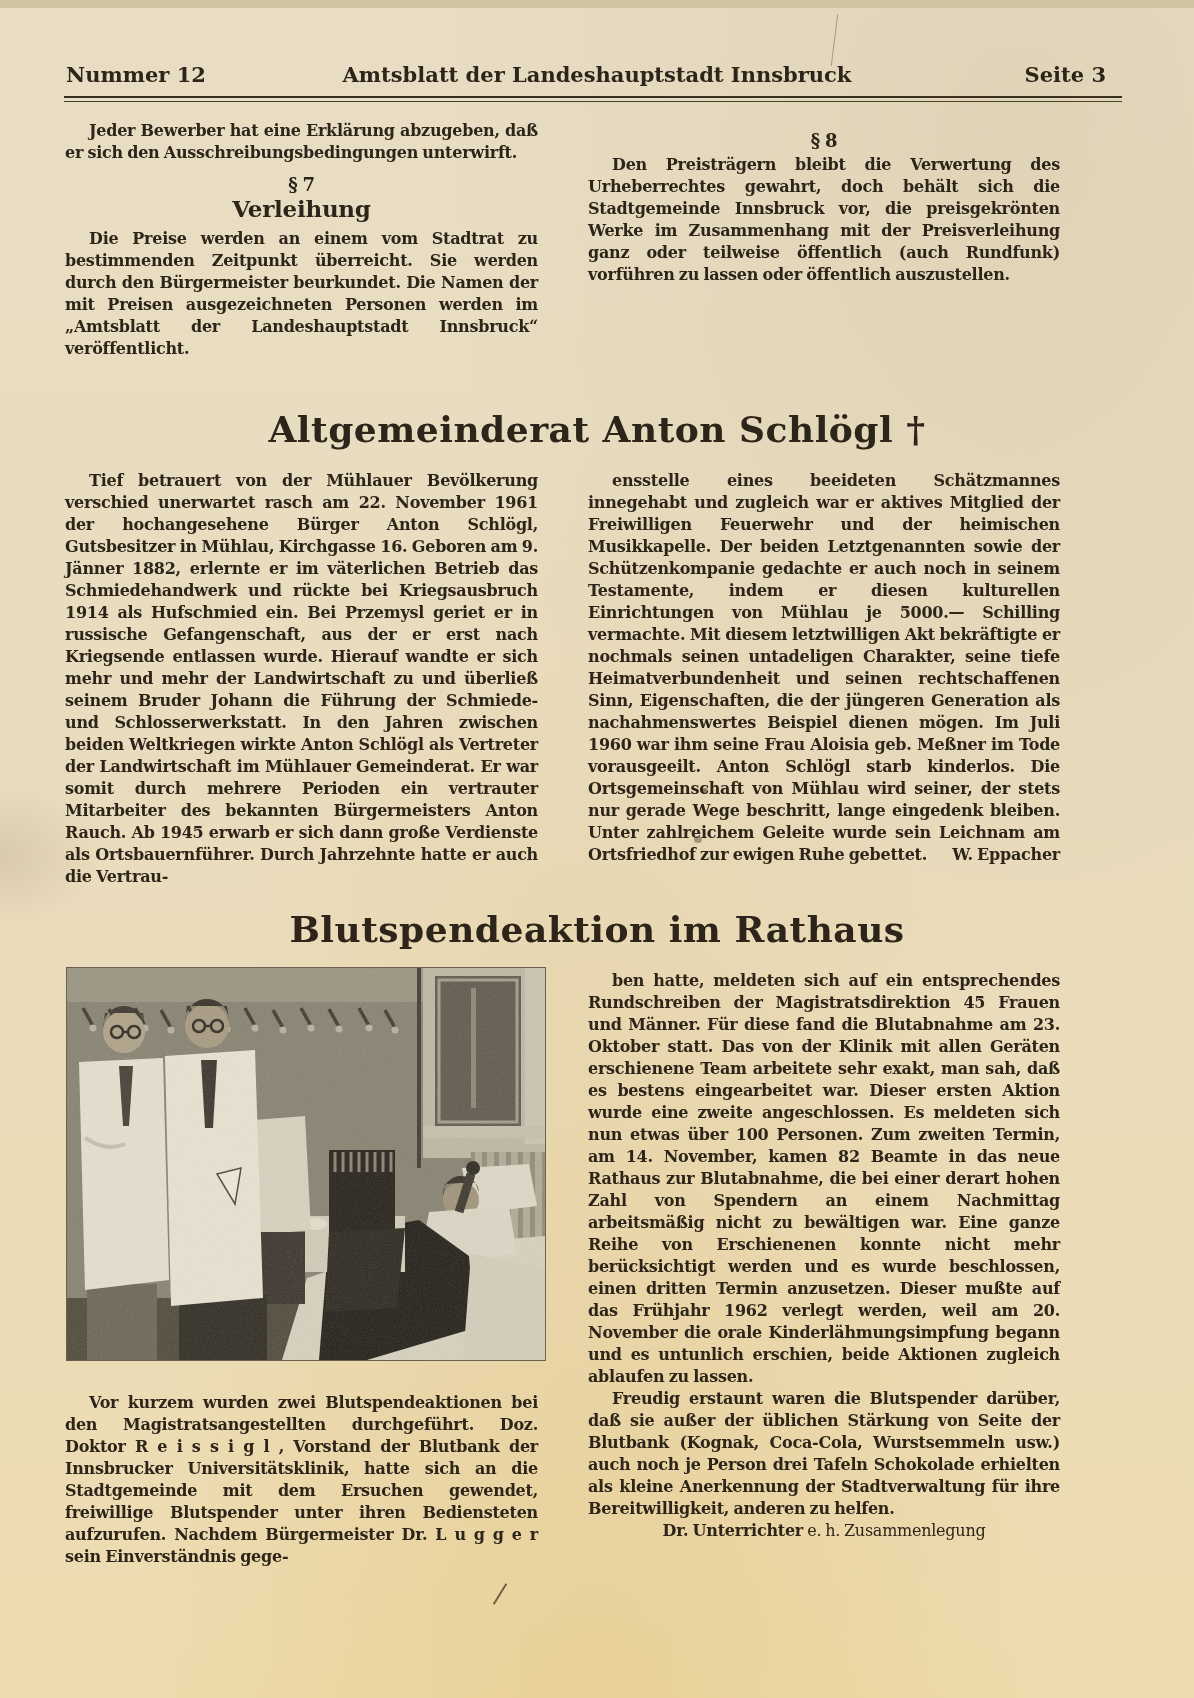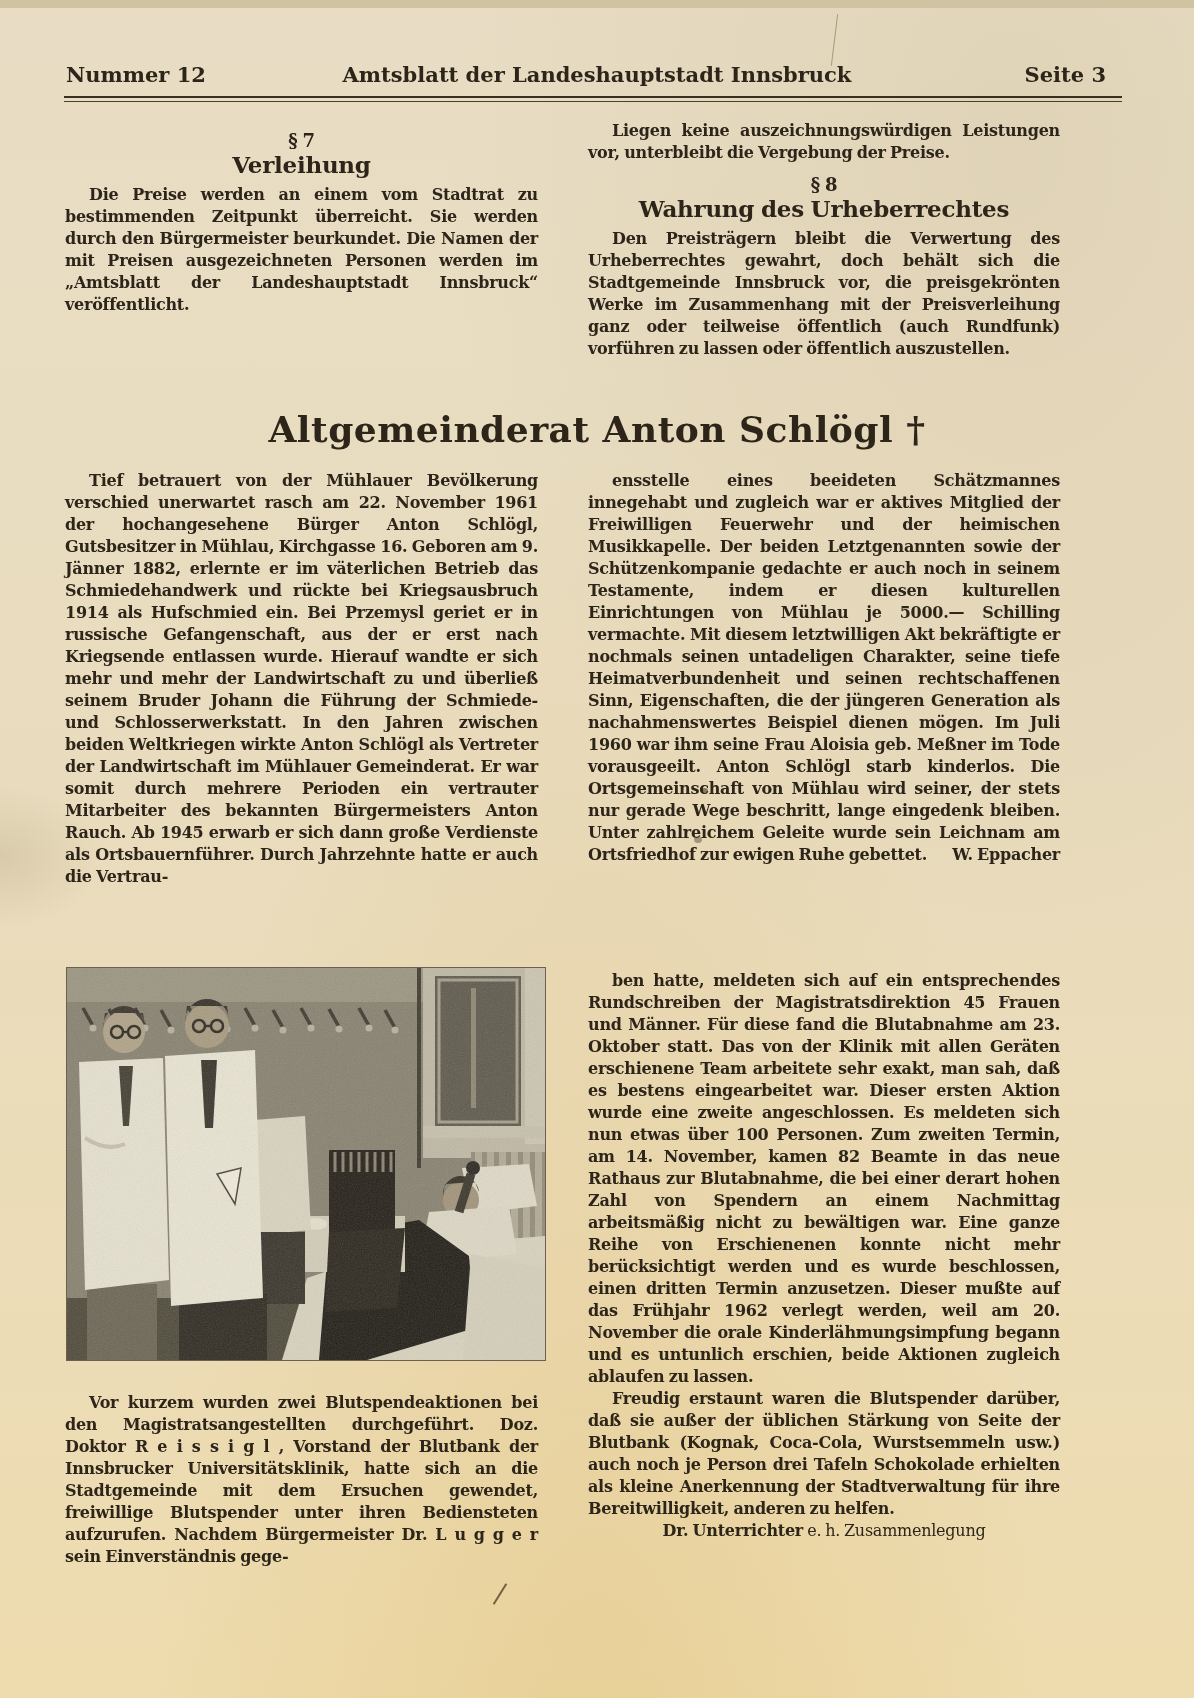--- a/index.html
+++ b/index.html
@@ -59,41 +59,41 @@
 <body>
 
 <div class="page">
 
   <div class="hdr hdr-issue">Nummer 12</div>
   <div class="hdr hdr-title">Amtsblatt der Landeshauptstadt Innsbruck</div>
   <div class="hdr hdr-page">Seite 3</div>
   <div class="hdr-rule"></div>
 
   <div class="col c-left" style="top:112px;">
+    <p>Jeder Bewerber hat eine Erklärung abzugeben, daß er sich den Ausschreibungsbedingungen unterwirft.</p>
     <p class="para-no">§ 7</p>
     <p class="para-title">Verleihung</p>
     <p>Die Preise werden an einem vom Stadtrat zu bestimmenden Zeitpunkt überreicht. Sie werden durch den Bürgermeister beurkundet. Die Namen der mit Preisen ausgezeichneten Personen werden im „Amtsblatt der Landeshauptstadt Innsbruck“ veröffentlicht.</p>
   </div>
 
   <div class="col c-right" style="top:112px;">
-    <p>Liegen keine auszeichnungswürdigen Leistungen vor, unterbleibt die Vergebung der Preise.</p>
     <p class="para-no">§ 8</p>
-    <p class="para-title">Wahrung des Urheberrechtes</p>
     <p>Den Preisträgern bleibt die Verwertung des Urheberrechtes gewahrt, doch behält sich die Stadtgemeinde Innsbruck vor, die preisgekrönten Werke im Zusammenhang mit der Preisverleihung ganz oder teilweise öffentlich (auch Rundfunk) vorführen zu lassen oder öffentlich auszustellen.</p>
   </div>
 
   <div class="headline" style="top:400px;">Altgemeinderat Anton Schlögl †</div>
 
   <div class="col c-left" style="top:462px;">
     <p>Tief betrauert von der Mühlauer Bevölkerung verschied unerwartet rasch am 22. November 1961 der hochangesehene Bürger Anton Schlögl, Gutsbesitzer in Mühlau, Kirchgasse 16. Geboren am 9. Jänner 1882, erlernte er im väterlichen Betrieb das Schmiedehandwerk und rückte bei Kriegsausbruch 1914 als Hufschmied ein. Bei Przemysl geriet er in russische Gefangenschaft, aus der er erst nach Kriegsende entlassen wurde. Hierauf wandte er sich mehr und mehr der Landwirtschaft zu und überließ seinem Bruder Johann die Führung der Schmiede- und Schlosserwerkstatt. In den Jahren zwischen beiden Weltkriegen wirkte Anton Schlögl als Vertreter der Landwirtschaft im Mühlauer Gemeinderat. Er war somit durch mehrere Perioden ein vertrauter Mitarbeiter des bekannten Bürgermeisters Anton Rauch. Ab 1945 erwarb er sich dann große Verdienste als Ortsbauernführer. Durch Jahrzehnte hatte er auch die Vertrau-</p>
   </div>
   <div class="col c-right" style="top:462px;">
     <p><span>ensstelle eines beeideten Schätzmannes innegehabt und zugleich war er aktives Mitglied der Freiwilligen Feuerwehr und der heimischen Musikkapelle. Der beiden Letztgenannten sowie der Schützenkompanie gedachte er auch noch in seinem Testamente, indem er diesen kulturellen Einrichtungen von Mühlau je 5000.— Schilling vermachte. Mit diesem letztwilligen Akt bekräftigte er nochmals seinen untadeligen Charakter, seine tiefe Heimatverbundenheit und seinen rechtschaffenen Sinn, Eigenschaften, die der jüngeren Generation als nachahmenswertes Beispiel dienen mögen. Im Juli 1960 war ihm seine Frau Aloisia geb. Meßner im Tode vorausgeeilt. Anton Schlögl starb kinderlos. Die Ortsgemeinschaft von Mühlau wird seiner, der stets nur gerade Wege beschritt, lange eingedenk bleiben. Unter zahlreichem Geleite wurde sein Leichnam am Ortsfriedhof zur ewigen Ruhe gebettet.</span><span class="sig-float">W. Eppacher</span></p>
   </div>
 
+  <div class="headline" style="top:900px;">Blutspendeaktion im Rathaus</div>
 
   <div class="photo">
     <svg width="478" height="392" viewBox="0 0 478 392" xmlns="http://www.w3.org/2000/svg">
       <defs>
         <filter id="grain" x="0" y="0" width="100%" height="100%">
           <feTurbulence type="fractalNoise" baseFrequency="0.85" numOctaves="2" stitchTiles="stitch"></feTurbulence>
           <feColorMatrix type="saturate" values="0"></feColorMatrix>
           <feComponentTransfer>
               <feFuncA type="linear" slope="0.22" intercept="0"></feFuncA>
             </feComponentTransfer>

